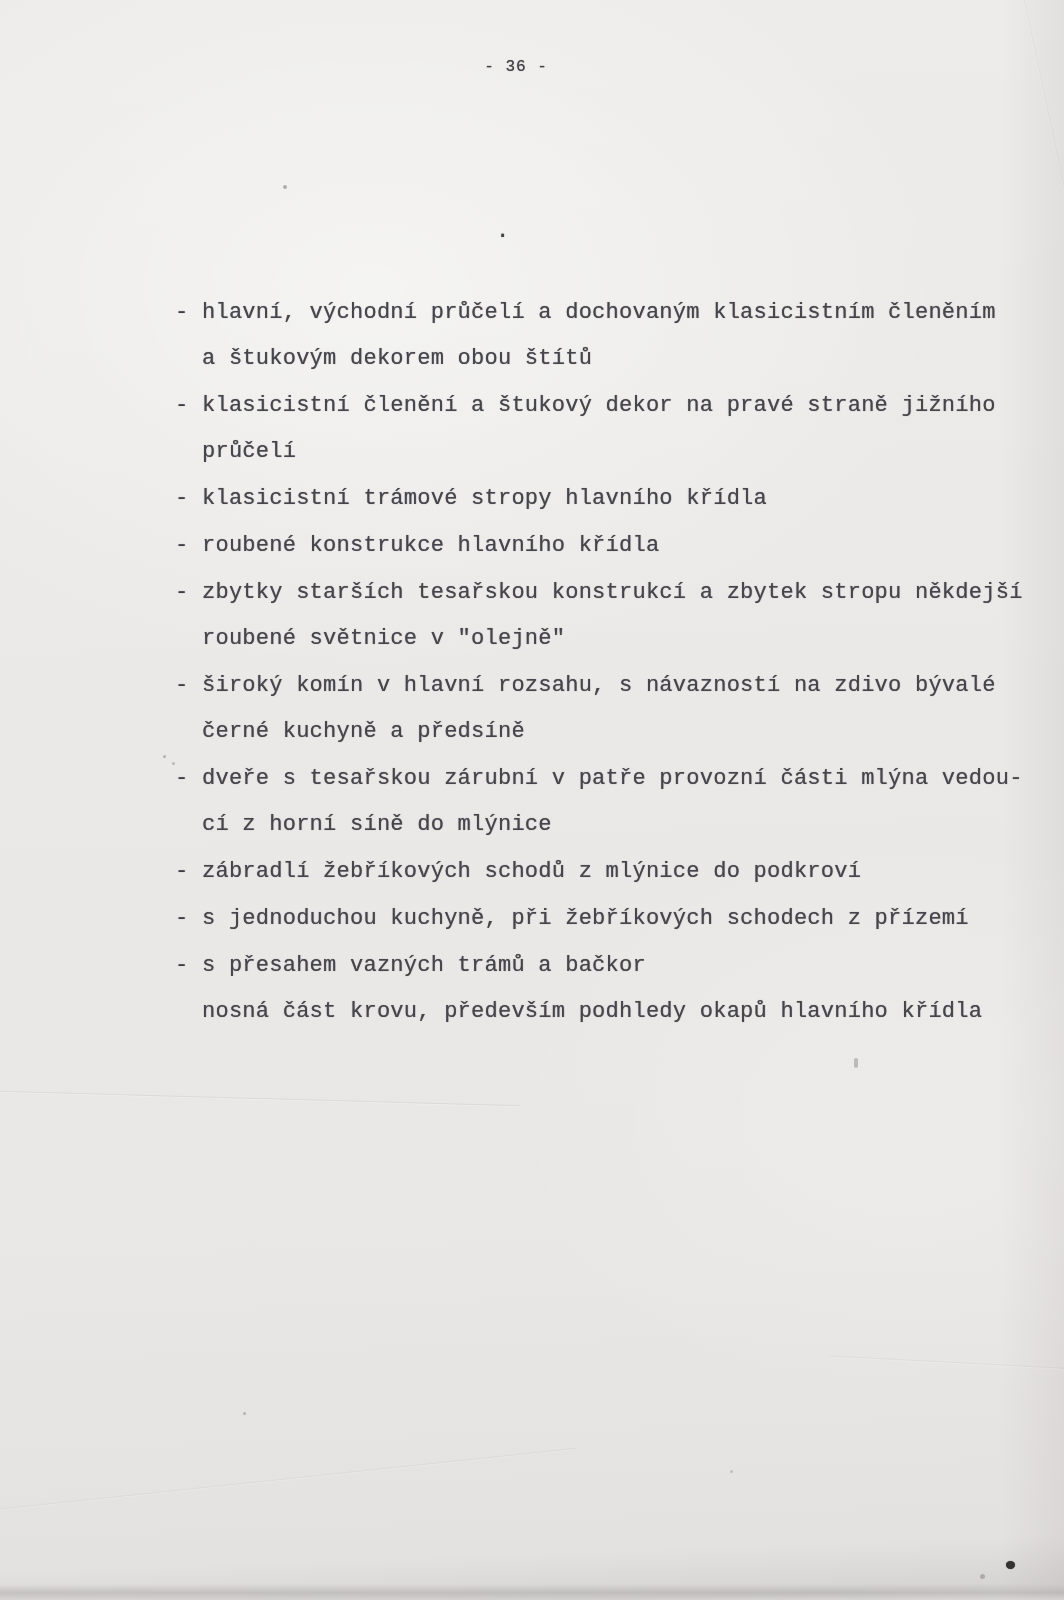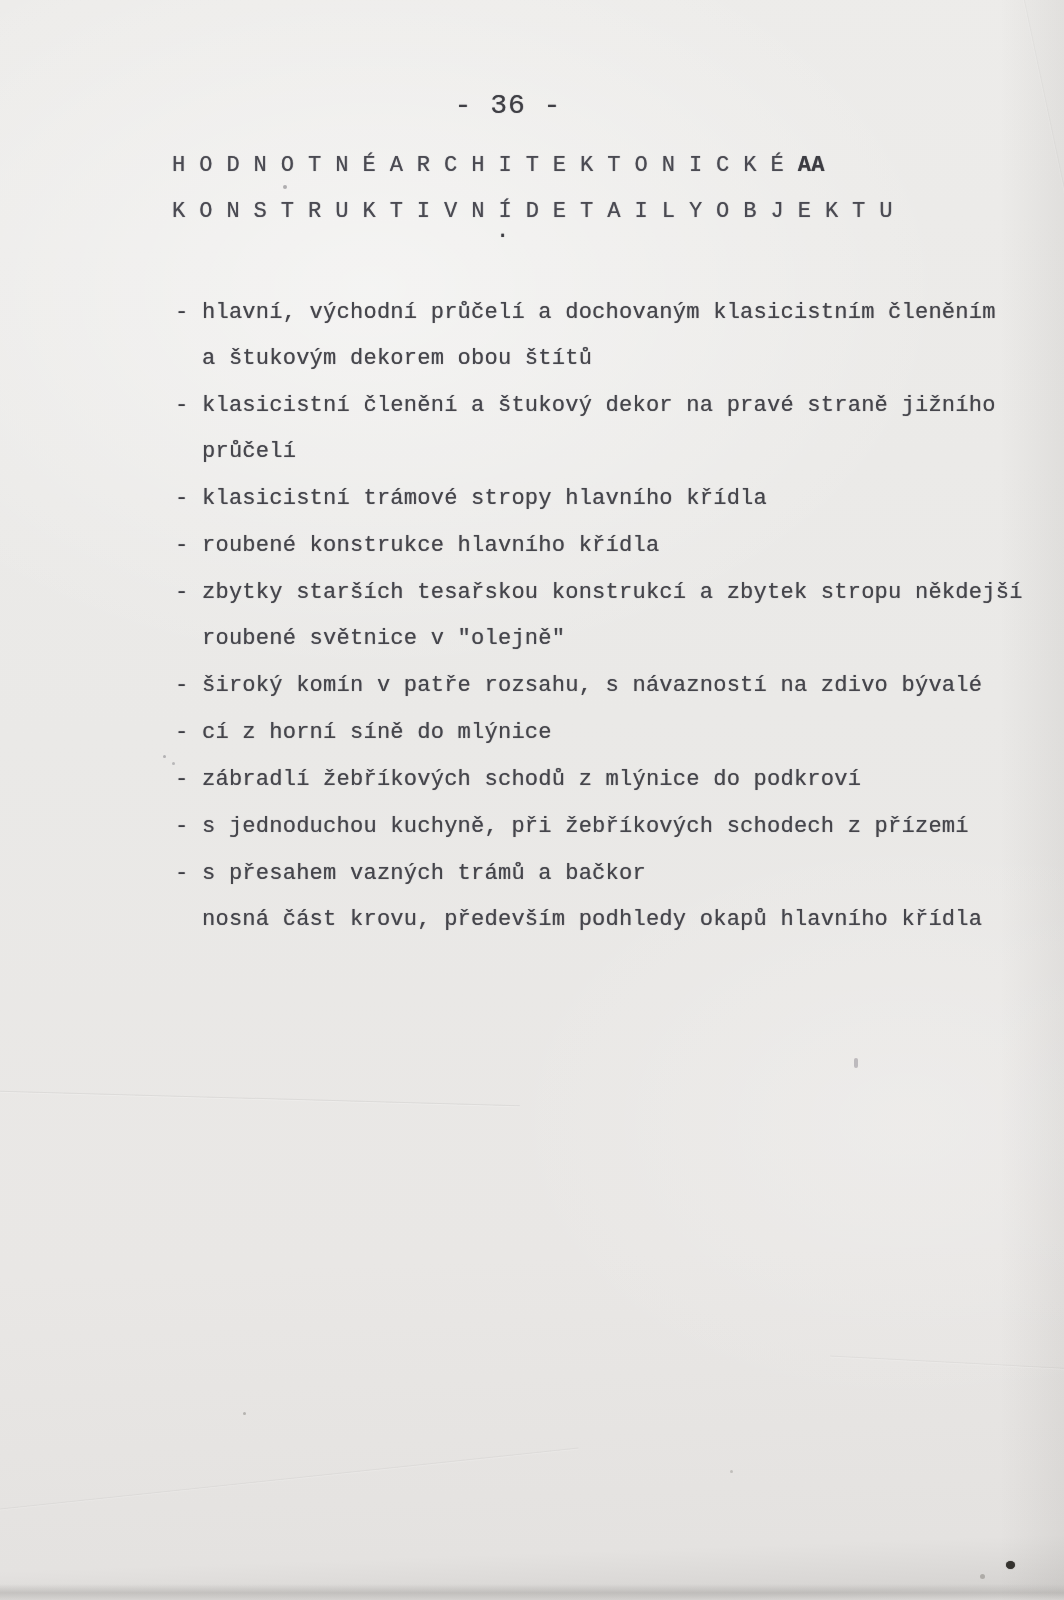--- a/index.html
+++ b/index.html
@@ -20,28 +20,27 @@
     font-family: "Liberation Mono", "DejaVu Sans Mono", monospace;
     color: #45454b;
   }
   
   .ink {
     text-shadow: 0 0 1px rgba(70,70,78,0.55), 0.4px 0.4px 0.6px rgba(70,70,78,0.25);
   }
   .page-number {
     position: absolute;
     top: 52px;
-    left: 0;
+    left: 8px;
     width: 1016px;
     text-align: center;
-    font-size: 28px;
+    font-size: 16px;
     letter-spacing: 1px;
     line-height: 30px;
     color: #3f3f45;
-    margin-top: 39px;
   }
   .heading {
     position: absolute;
     top: 143px;
     left: 172px;
     font-size: 22px;
     letter-spacing: 0.4px;
     line-height: 46px;
     white-space: nowrap;
     color: #4a4a52;
@@ -113,24 +112,20 @@
     background: linear-gradient(to bottom, rgba(130,127,124,0) 0%, rgba(130,127,124,0.28) 55%, rgba(205,203,201,0.35) 100%);
   }
 </style>
 </head>
 <body>
 
 <div class="page">
 
   <div class="page-number ink">- 36 -</div>
 
-  <div class="heading">
-    <div class="heading-line ink"><span>H O D N O T N É   A R C H I T E K T O N I C K É</span><span class="overstrike"> AA</span></div>
-    <div class="heading-line ink">K O N S T R U K T I V N Í   D E T A I L Y   O B J E K T U</div>
-  </div>
 
   <div class="stray-period ink">.</div>
 
   <div class="detail-list ink">
       <div class="item">
         <span class="dash">-</span>
         <div class="lines">
           <div class="line">hlavní, východní průčelí a dochovaným klasicistním členěním</div>
           <div class="line">a štukovým dekorem obou štítů</div>
         </div>
@@ -157,26 +152,28 @@
       <div class="item">
         <span class="dash">-</span>
         <div class="lines">
           <div class="line">zbytky starších tesařskou konstrukcí a zbytek stropu někdejší</div>
           <div class="line">roubené světnice v "olejně"</div>
         </div>
       </div>
       <div class="item">
         <span class="dash">-</span>
         <div class="lines">
-          <div class="line">široký komín v patře rozsahu, s návazností na zdivo bývalé</div>
-        </div>
-      </div>
-      <div class="item">
-        <span class="dash">-</span>
-        <div class="lines">
+          <div class="line">široký komín v hlavní rozsahu, s návazností na zdivo bývalé</div>
+          <div class="line">černé kuchyně a předsíně</div>
+        </div>
+      </div>
+      <div class="item">
+        <span class="dash">-</span>
+        <div class="lines">
+          <div class="line">dveře s tesařskou zárubní v patře provozní části mlýna vedou-</div>
           <div class="line">cí z horní síně do mlýnice</div>
         </div>
       </div>
       <div class="item">
         <span class="dash">-</span>
         <div class="lines">
           <div class="line">zábradlí žebříkových schodů z mlýnice do podkroví</div>
         </div>
       </div>
       <div class="item">

